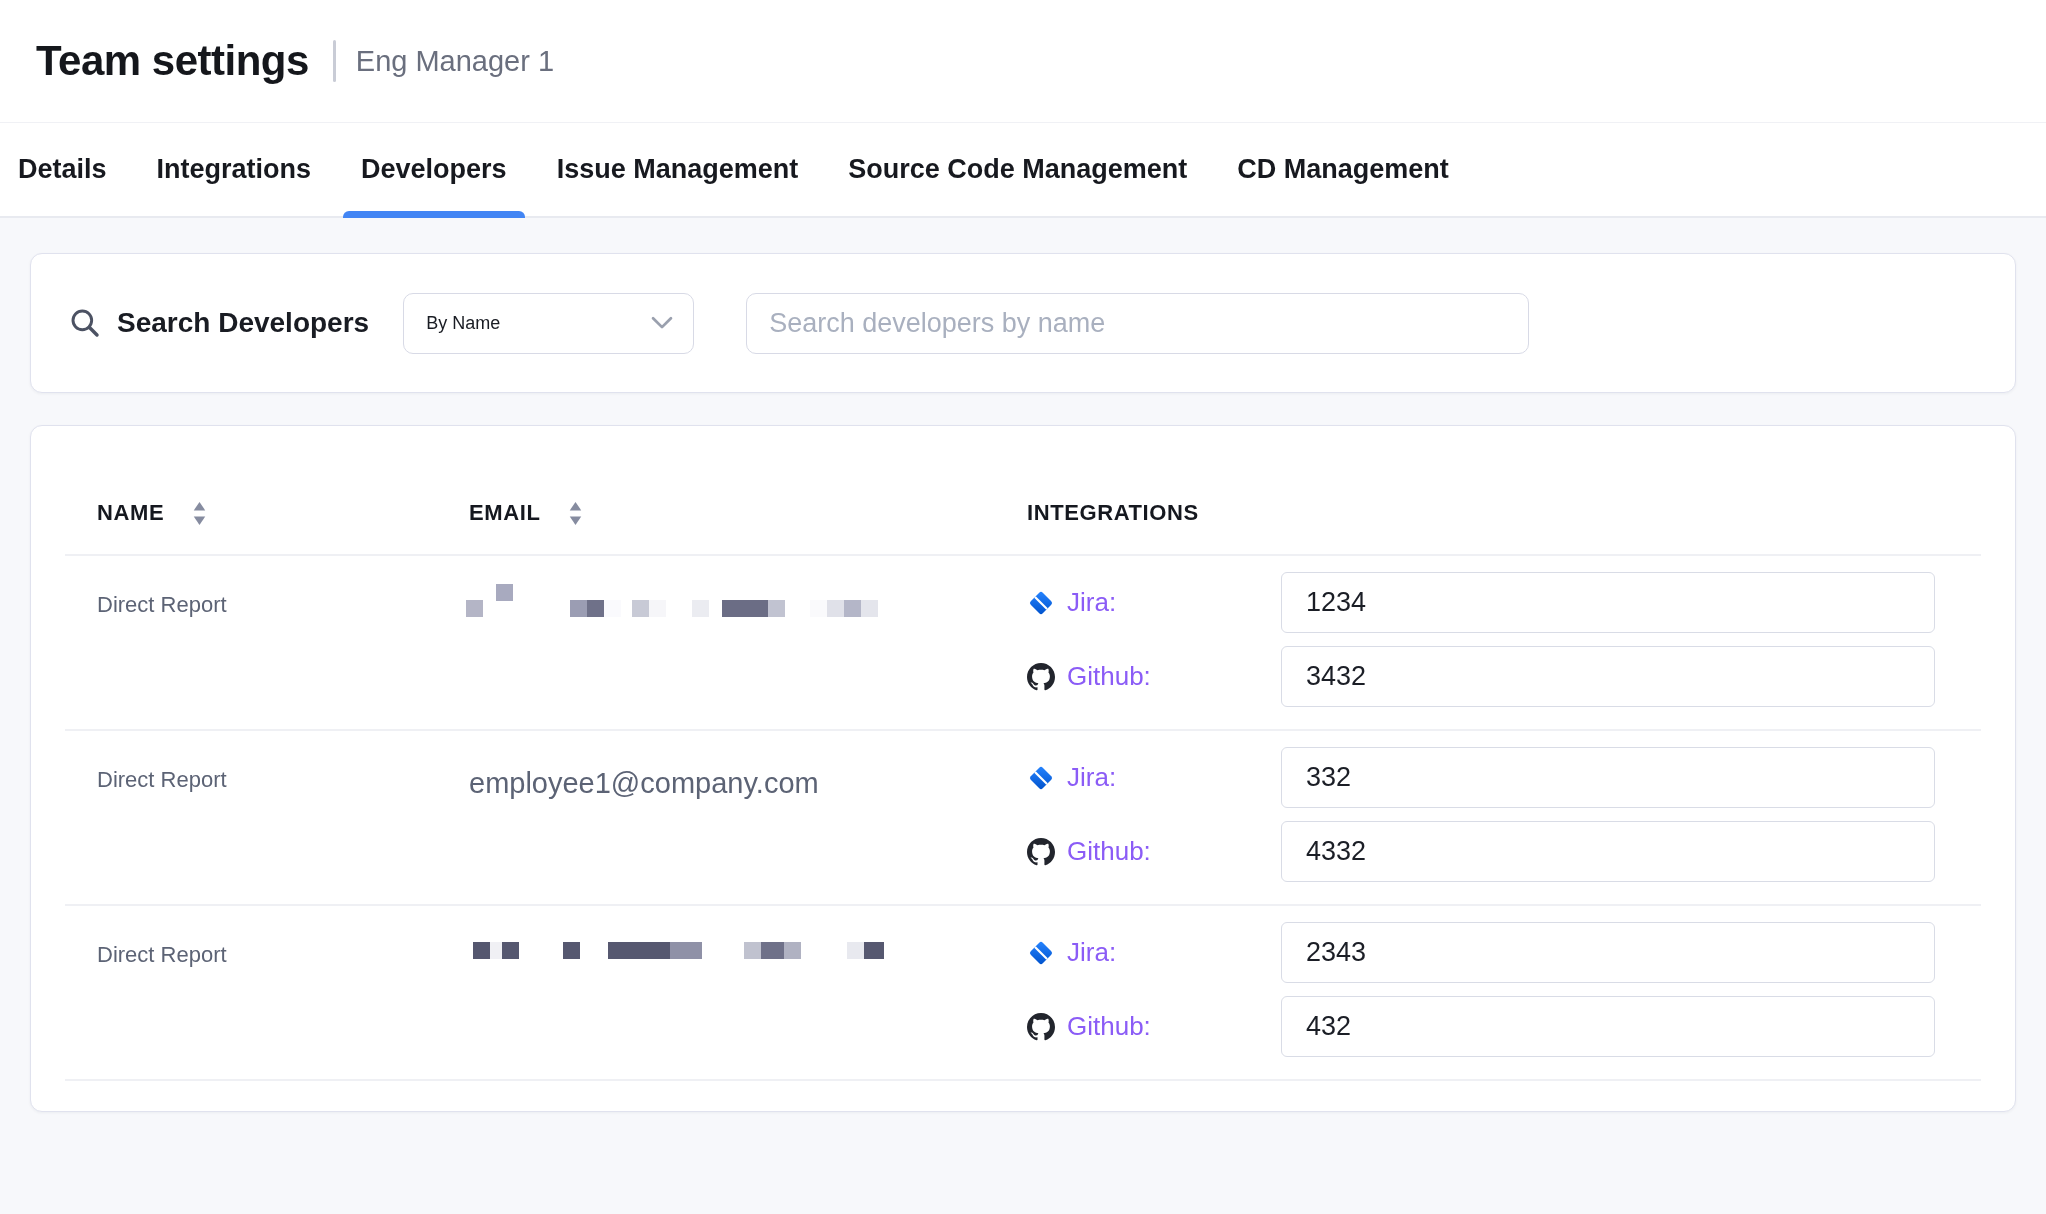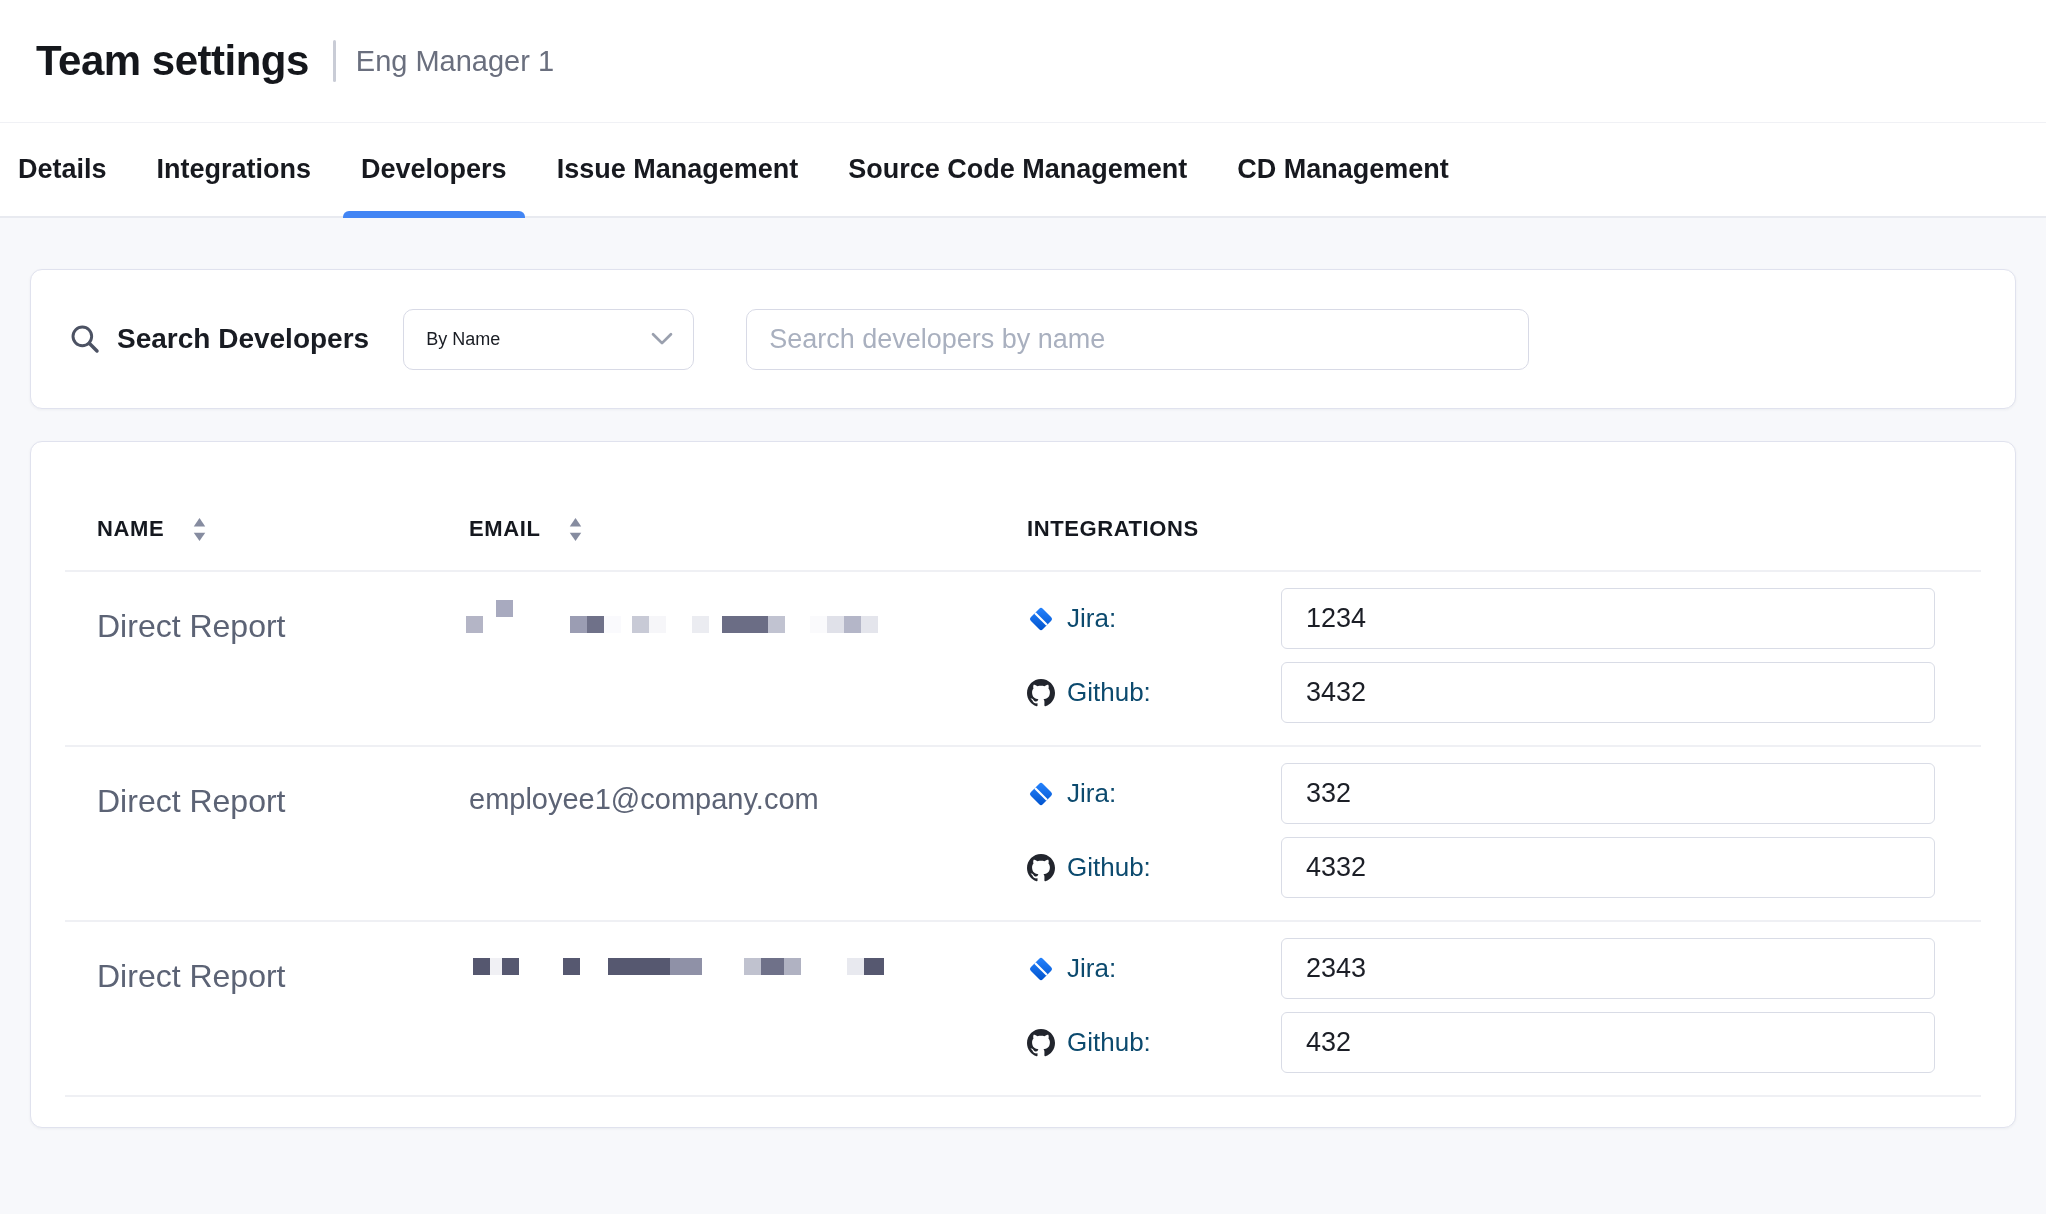--- a/index.html
+++ b/index.html
@@ -12,44 +12,44 @@
   .title-row { height:123px; display:flex; align-items:center; padding-left:36px; border-bottom:1px solid #f0f1f5; }
   .page-title { font-size:42px; font-weight:bold; color:#15171c; letter-spacing:-0.5px; }
   .title-sep { width:3px; height:42px; background:#c9ccd6; margin:0 20px 0 24px; border-radius:2px; }
   .subtitle { font-size:29px; color:#6a6f7e; }
 
   .tabbar { height:95px; display:flex; align-items:stretch; background:#fff; border-bottom:2px solid #e8eaf0; }
   .tab { position:relative; display:flex; align-items:center; padding:0 18px; margin-right:14px; font-size:27px; font-weight:600; color:#17191f; cursor:pointer; white-space:nowrap; }
   .tab.active::after { content:""; position:absolute; left:0; right:0; bottom:-2px; height:7px; background:#4285f4; border-radius:6px 6px 0 0; }
 
   
-  .content { padding:51px 30px 0; }
+  .content { padding:35px 30px 0; }
   .card { background:#fff; border:1.5px solid #e0e2ee; border-radius:12px; box-shadow:0 1px 3px rgba(25,30,50,0.05); }
 
   .search-card { height:140px; display:flex; align-items:center; padding:0 38px; }
   .search-label { display:flex; align-items:center; gap:16px; font-size:28px; font-weight:700; color:#191c23; }
   .select-box { margin-left:34px; width:291px; height:61px; border:1.5px solid #d8dae6; border-radius:10px; background:#fff; display:flex; align-items:center; justify-content:space-between; padding:0 20px 0 22px; font-size:18px; color:#191c23; cursor:pointer; }
   .search-input { margin-left:52px; width:783px; height:61px; border:1.5px solid #d8dae6; border-radius:10px; font-size:27px; color:#191c23; padding:0 22px; font-family:inherit; outline:none; background:#fff; }
   .search-input::placeholder { color:#a9b0bf; }
 
   .table-card { margin-top:32px; padding-bottom:30px; }
   .thead { display:grid; grid-template-columns:372px 558px 1fr; padding:74px 80px 28px 66px; }
   .th { display:flex; align-items:center; gap:28px; font-size:22px; font-weight:700; letter-spacing:0.6px; color:#15181f; }
   .sort-btn { display:inline-flex; cursor:pointer; }
   .divider { height:2px; background:#eff0f4; margin:0 34px; }
 
   .trow { display:grid; grid-template-columns:372px 558px 1fr; padding:16px 80px 22px 66px; }
-  .cell-name { padding-top:20px; font-size:32px; color:#5c6375; }
+  .cell-name { padding-top:20px; font-size:22px; color:#5c6375; }
   .cell-email { padding-top:20px; font-size:29px; color:#5c6375; }
   .mosaic { position:relative; height:40px; margin-top:-8px; }
   .mosaic div { position:absolute; width:17px; height:17px; }
 
   .int-row { display:flex; align-items:center; }
   .int-row + .int-row { margin-top:13px; }
-  .int-label { width:254px; display:flex; align-items:center; gap:12px; font-size:26px; color:#0c4a6e; flex:none; }
+  .int-label { width:254px; display:flex; align-items:center; gap:12px; font-size:26px; color:#8b5cf6; flex:none; }
   .int-input { flex:1; height:61px; border:1.5px solid #d9dce6; border-radius:6px; background:#fff; font-size:27px; color:#1b1e26; padding:0 24px; font-family:inherit; outline:none; min-width:0; }
 
   .hidden-defs { position:absolute; width:0; height:0; overflow:hidden; }
 </style>
 </head>
 <body>
 
 <svg class="hidden-defs" aria-hidden="true">
   <defs>
     <linearGradient id="jiraGrad" x1="0" y1="0" x2="1" y2="1">

